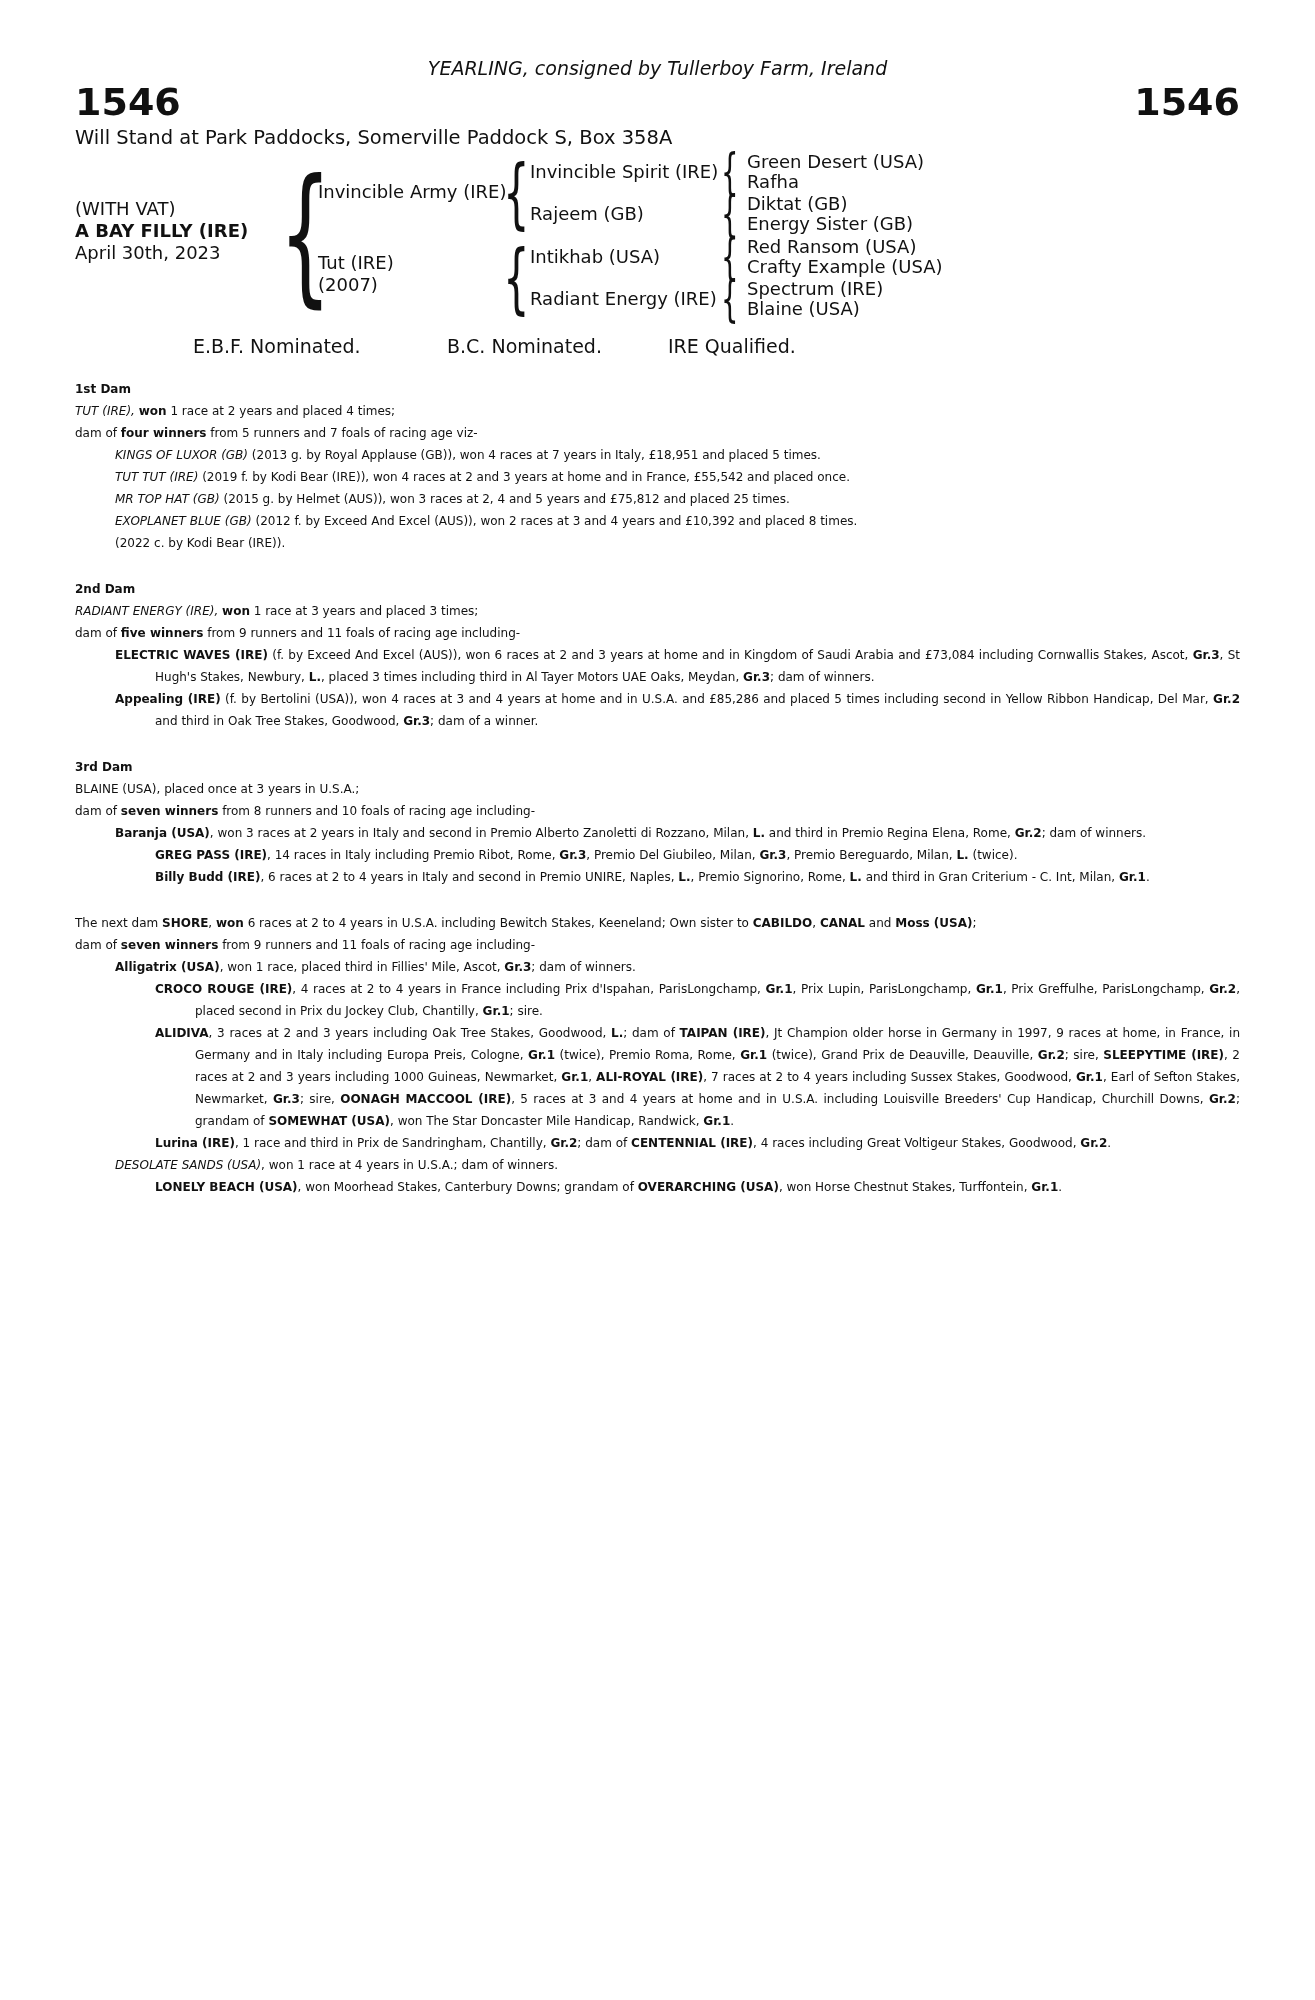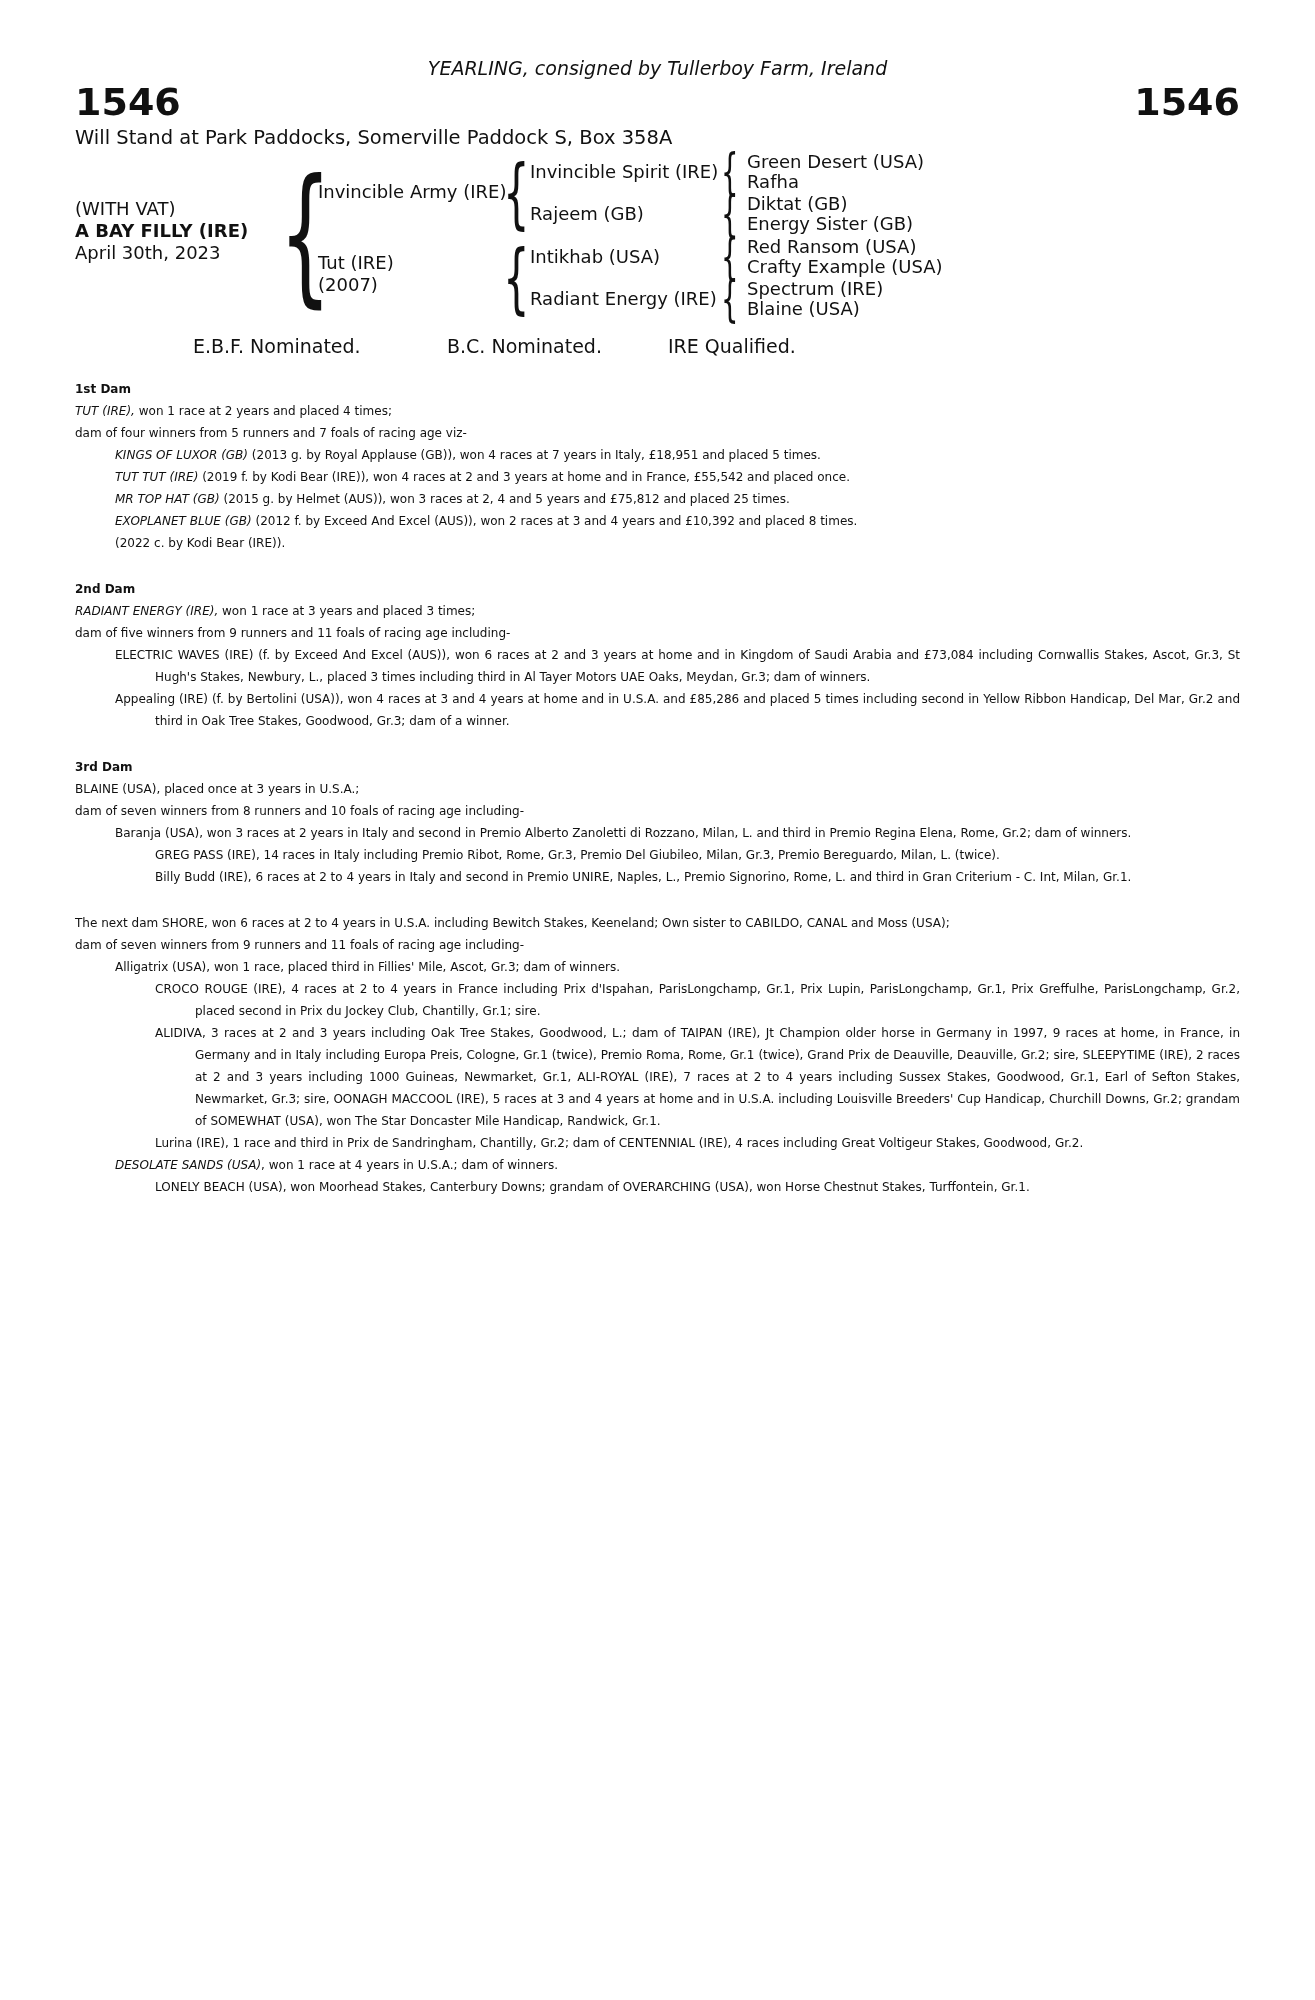--- a/index.html
+++ b/index.html
@@ -53,21 +53,21 @@
   .nom-2 { left:372px; }
   .nom-3 { left:593px; }
 
   .catalog-sections { margin-top:18px; font-size:12px; line-height:22px; }
   .dam-section + .dam-section { margin-top:24px; }
   .section-heading { font-weight:bold; }
   .para { text-align:justify; }
   .indent-0 { padding-left:40px;  text-indent:-40px; }
   .indent-1 { padding-left:80px;  text-indent:-40px; }
   .indent-2 { padding-left:120px; text-indent:-40px; }
-  .b { font-weight:normal; }
+  .b { font-weight:bold; }
   .i { font-style:italic; }
 </style>
 </head>
 <body>
 
 <div class="page">
 
   <div class="consignment">YEARLING, consigned by Tullerboy Farm, Ireland</div>
 
   <div class="lot-row">

